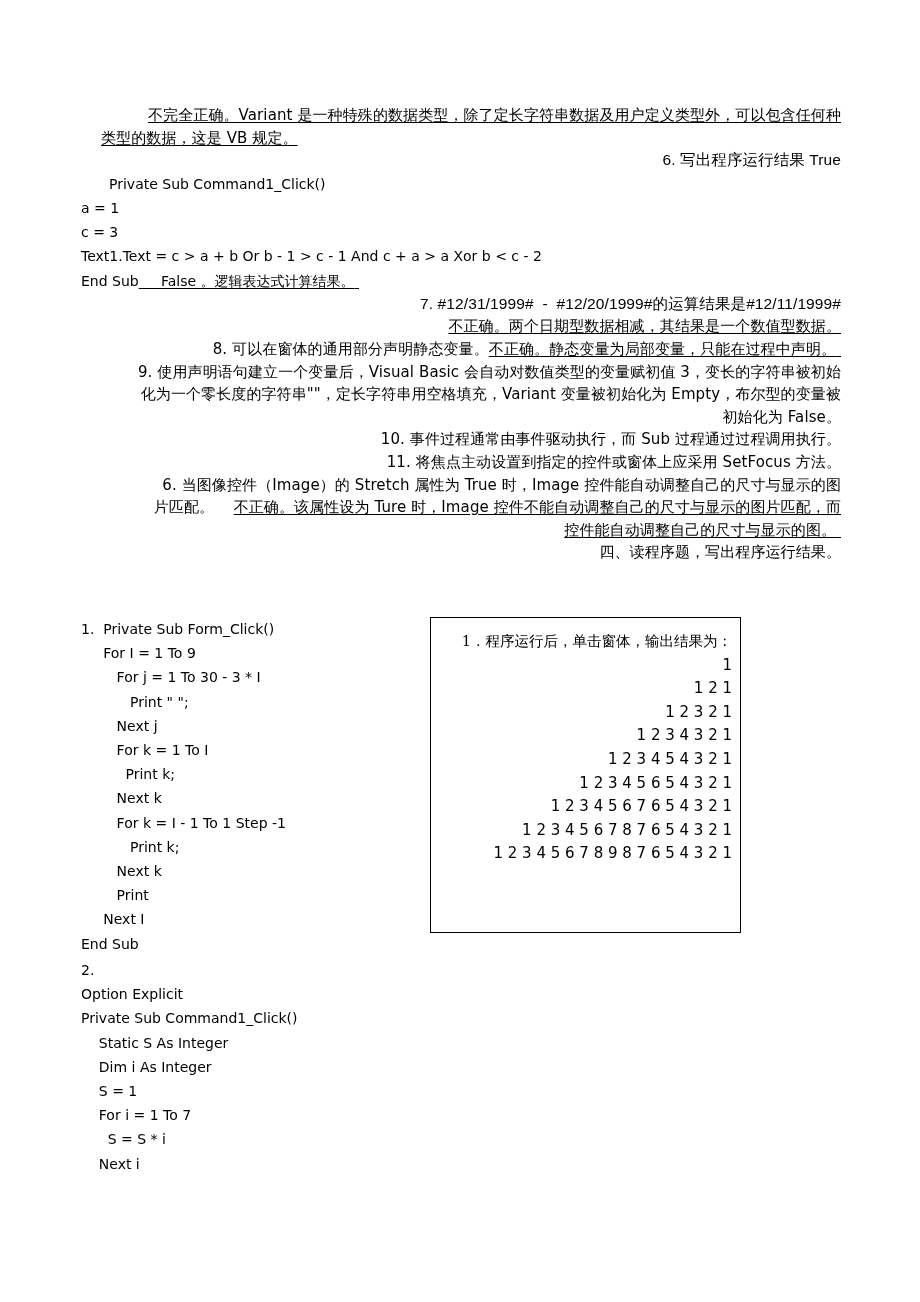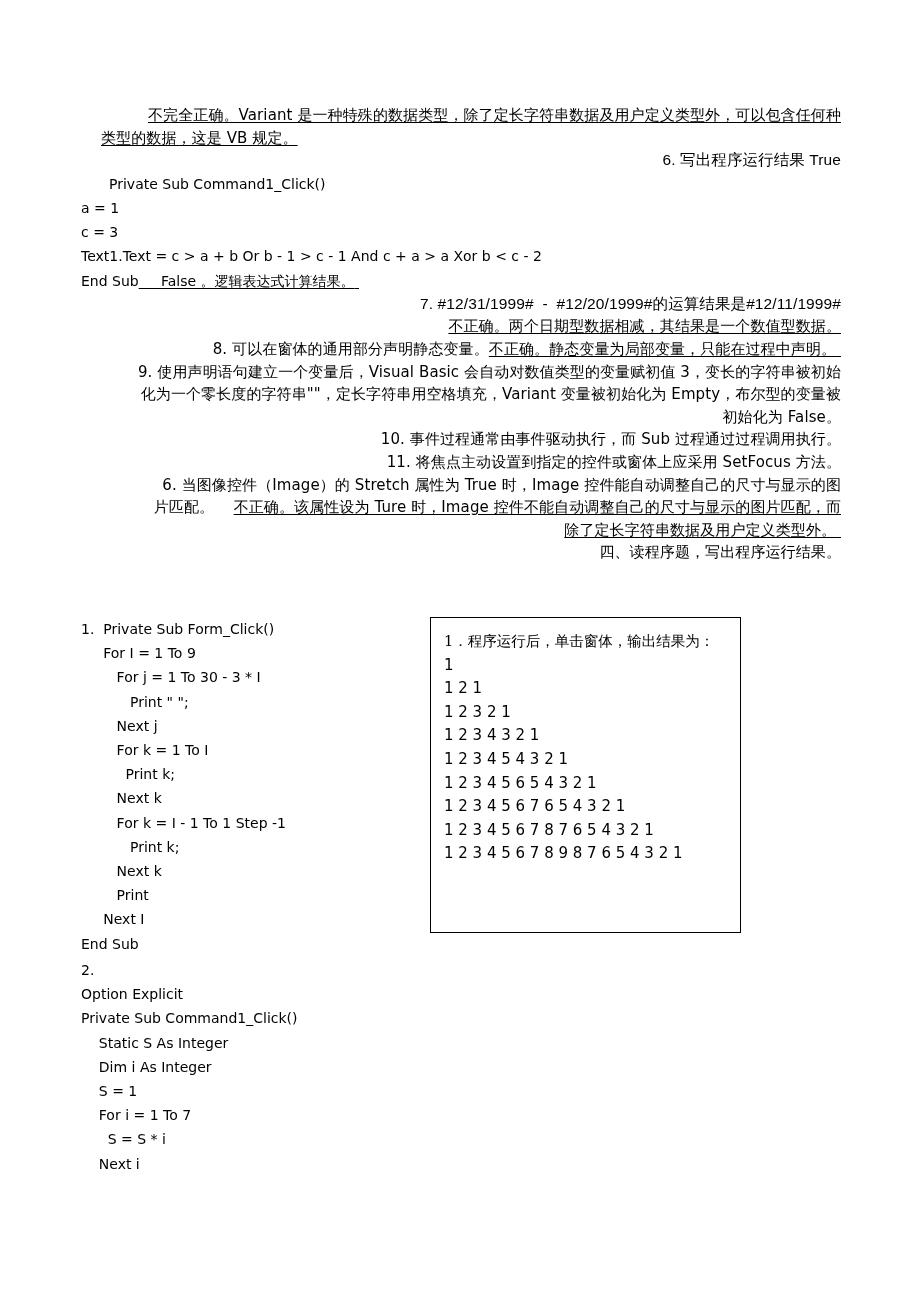--- a/index.html
+++ b/index.html
@@ -59,20 +59,21 @@
   #outbox {
     position: absolute;
     left: 430px;
     top: 617px;
     width: 311px;
     height: 316px;
     border: 1.6px solid #000000;
     box-sizing: border-box;
     background: #ffffff;
     overflow: hidden;
+    text-align: right;
   }
   #outbox .inner {
     padding: 12px 8px 0 13px;
   }
   .outline {
     font-family: "DejaVu Sans", "Liberation Sans", sans-serif;
     font-size: 15px;
     line-height: 23.6px;
     white-space: pre-wrap;
     word-break: break-all;
@@ -131,21 +132,21 @@
 
     
     <div class="line prose"><span>10.</span>&nbsp;<span>事件过程通常由事件驱动执行，而 Sub 过程通过过程调用执行。</span></div>
 
     
     <div class="line prose"><span>11.</span>&nbsp;<span>将焦点主动设置到指定的控件或窗体上应采用 SetFocus 方法。</span></div>
 
     
     <div class="line prose"><span>6.</span>&nbsp;<span>当图像控件（Image）的 Stretch 属性为 True 时，Image 控件能自动调整自己的尺寸与显示的图</span></div>
     <div class="line prose"><span>片匹配。</span>&nbsp;&nbsp;&nbsp;&nbsp;<span class="u">不正确。该属性设为 Ture 时，Image 控件不能自动调整自己的尺寸与显示的图片匹配，而</span></div>
-    <div class="line prose"><span class="u">除了定长字符串数据及用户定义类型外。</span><span class="u">&nbsp;</span></div>
+    <div class="line prose"><span class="u">控件能自动调整自己的尺寸与显示的图。</span><span class="u">&nbsp;</span></div>
 
     
     <div class="line prose">四、读程序题，写出程序运行结果。</div>
 
   </div>
 
   <div class="code-col">
     <div class="code blk">1.  Private Sub Form_Click()</div>
     <div class="code blk">     For I = 1 To 9</div>
     <div class="code blk">        For j = 1 To 30 - 3 * I</div>

